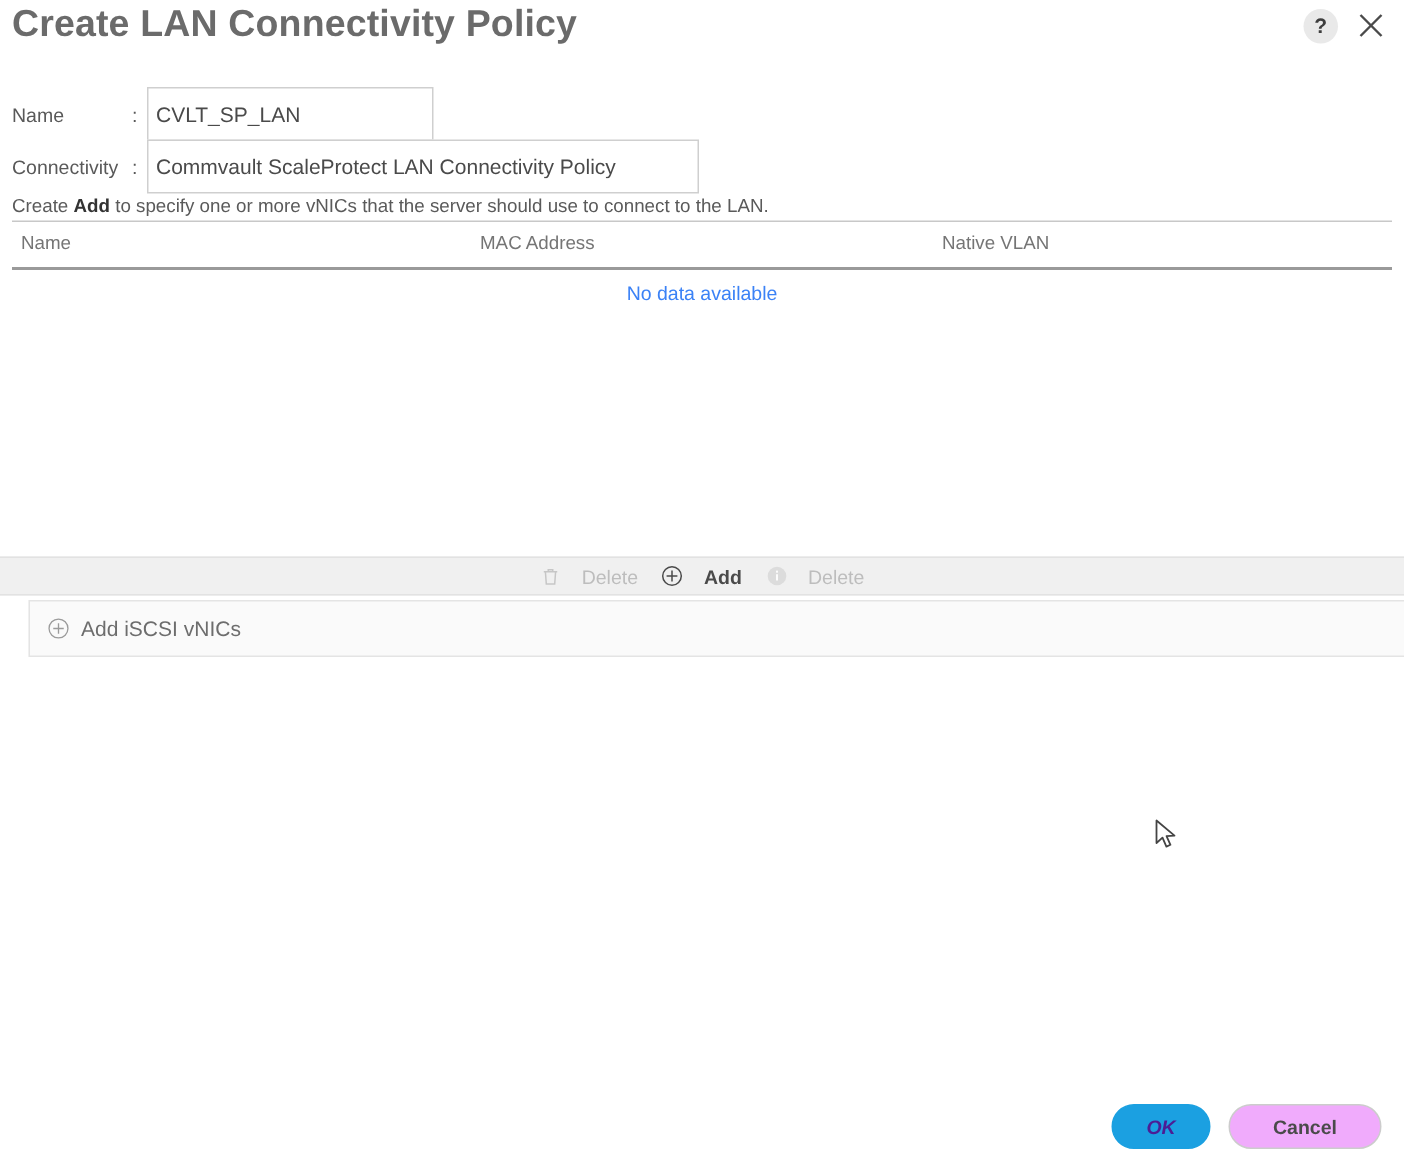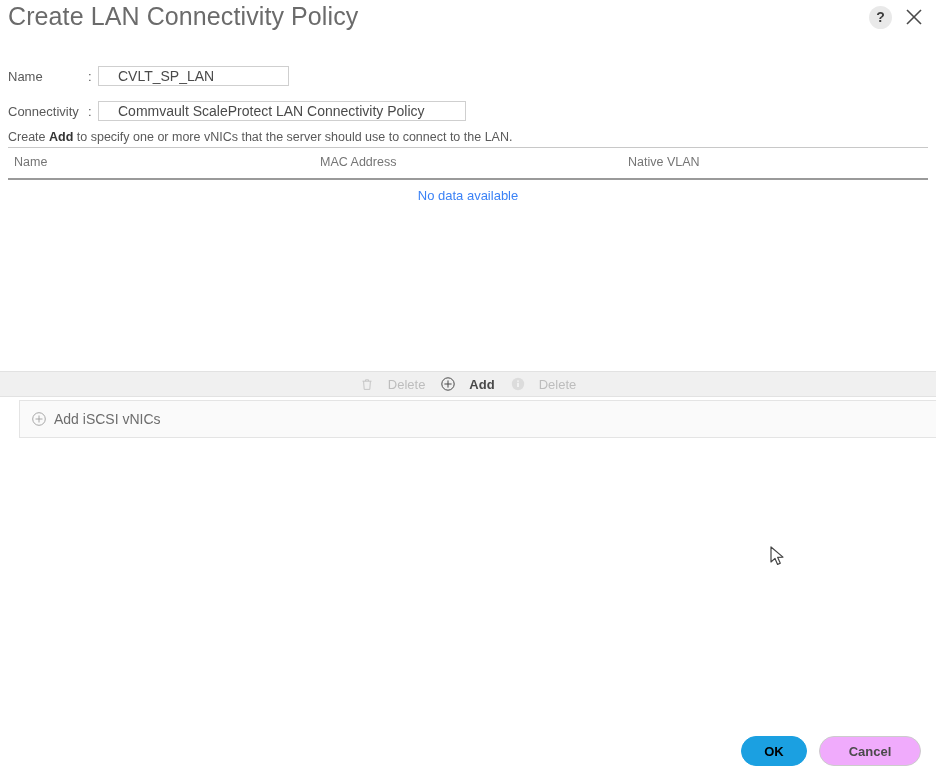--- a/index.html
+++ b/index.html
@@ -15,21 +15,21 @@
     color: #4a4a4a;
     overflow: hidden;
   }
 
   
   .dialog-title {
     position: absolute;
     left: 8px;
     top: 2px;
     font-size: 25px;
-    font-weight: 400;
+    font-weight: 700;
     color: #6b6b6b;
     letter-spacing: 0.1px;
     white-space: nowrap;
   }
   .header-actions {
     position: absolute;
     right: 10px;
     top: 5px;
     display: flex;
     align-items: center;
@@ -75,28 +75,28 @@
     width: 80px;
     display: inline-block;
   }
   .form-colon {
     font-size: 13px;
     color: #595959;
     width: 10px;
     display: inline-block;
   }
   .text-input {
-    height: 20px;
+    height: 36px;
     box-sizing: border-box;
     border: 1px solid #cfcfcf;
     background: #ffffff;
     font-family: "Liberation Sans", sans-serif;
     font-size: 14px;
     color: #4a4a4a;
-    padding: 0 19px;
+    padding: 0 5px;
     outline: none;
     border-radius: 0;
   }
   #input-name { width: 191px; }
   #input-desc { width: 368px; }
 
   
   .hint-text {
     position: absolute;
     left: 8px;
@@ -234,21 +234,22 @@
     box-sizing: border-box;
     display: flex;
     align-items: center;
     justify-content: center;
     outline: none;
   }
   .btn-ok {
     width: 66px;
     background: #1ba0e1;
     border: 1px solid #1ba0e1;
-    color: #000000;
+    color: #4c1d95;
+    font-style: italic;
   }
   .btn-cancel {
     width: 102px;
     background: #f0abfc;
     border: 1px solid #cccccc;
     color: #4a4a4a;
   }
 
   
   .cursor-pointer-icon {

